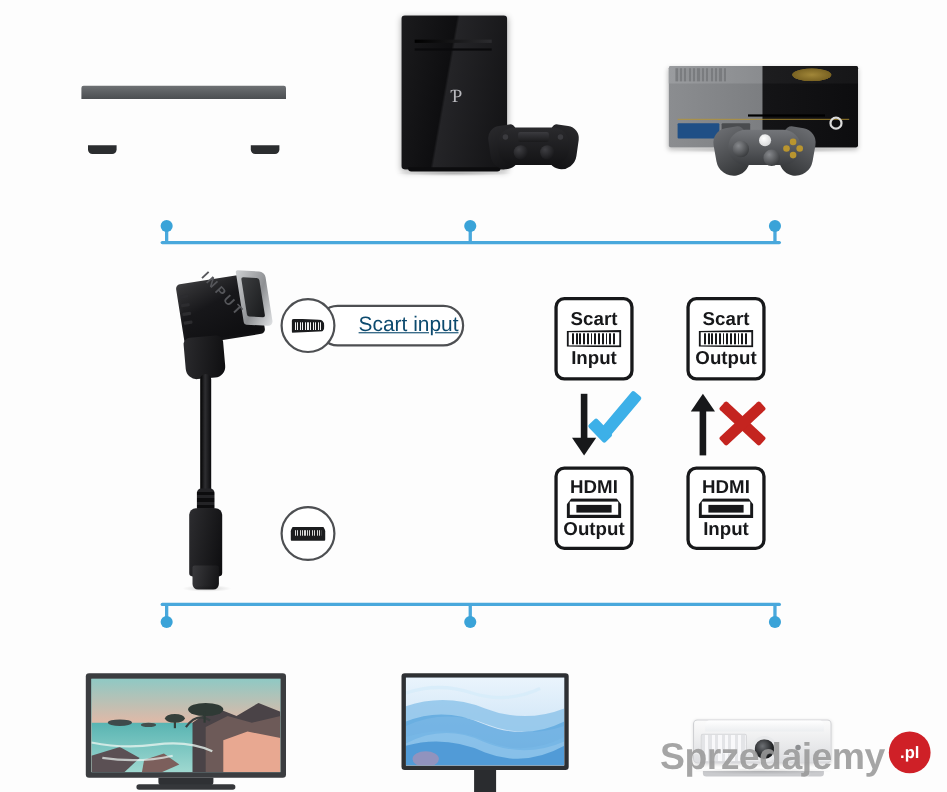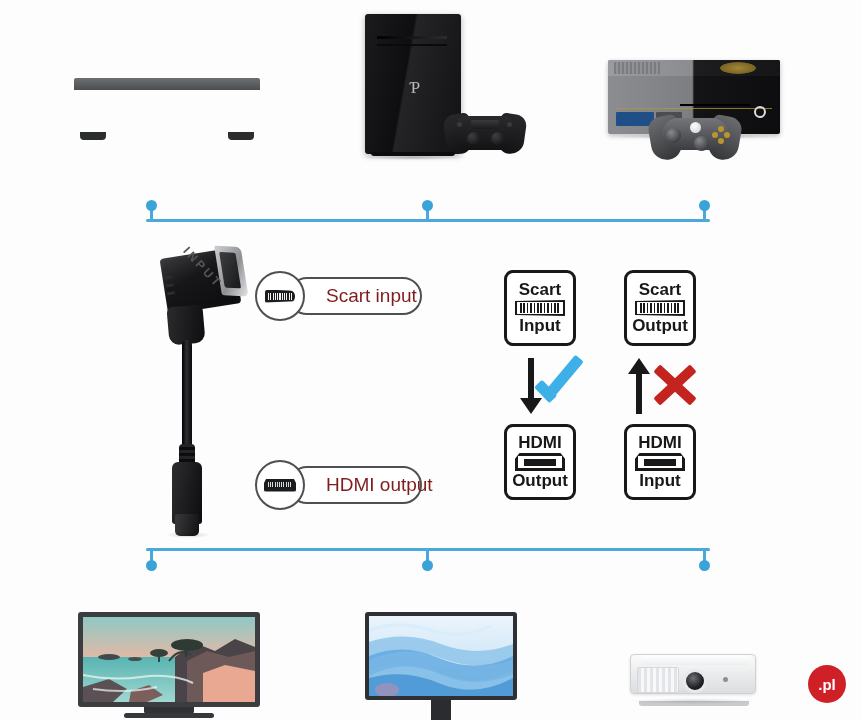--- a/index.html
+++ b/index.html
@@ -130,22 +130,22 @@
   .hd-head{position:absolute;left:22px;top:214px;width:30px;height:62px;border-radius:6px 6px 3px 3px;
     background:linear-gradient(100deg,#2d2d30,#0d0d0f);}
   .hd-tip{position:absolute;left:25px;top:266px;width:24px;height:22px;border-radius:2px 2px 5px 5px;
     background:linear-gradient(100deg,#3a3a3d,#121214);}
   .hd-shadow{position:absolute;left:16px;top:284px;width:44px;height:6px;
     background:radial-gradient(ellipse at center,rgba(0,0,0,.18),transparent 72%);}
 
   
   .pill{position:absolute;height:38px;border:2px solid #4d4f52;border-radius:19px;
     background:#fff;display:flex;align-items:center;box-sizing:border-box;}
-  .pill-txt{font-size:19px;color:#7f1d1d;font-family:"Liberation Sans",sans-serif;
-    white-space:nowrap;}
+  .pill-txt{font-size:19px;color:#0c4a6e;font-family:"Liberation Sans",sans-serif;
+    white-space:nowrap;text-decoration:underline;}
   .badge{position:absolute;width:50px;height:50px;border-radius:50%;background:#fff;
     border:2px solid #4d4f52;display:flex;align-items:center;justify-content:center;
     box-sizing:border-box;z-index:3;}
 
   
   .scart-g{width:30px;height:13px;position:relative;}
   .scart-g .sh{position:absolute;inset:0;background:#1b1c1e;
     border-radius:2px 6px 6px 2px;clip-path:polygon(0 0,100% 10%,100% 90%,0 100%);}
   .scart-g .pins{position:absolute;left:3px;top:3px;width:24px;height:7px;
     background:repeating-linear-gradient(90deg,#f2f2f2 0 1px,#1b1c1e 1px 2.3px);}
@@ -327,23 +327,20 @@
   <div class="pill" style="left:288px;top:277px;width:134px;padding-left:36px;">
     <span class="pill-txt">Scart input</span>
   </div>
   <div class="badge" style="left:255px;top:271px;">
     <span class="scart-g">
         <span class="sh"></span>
         <span class="pins"></span>
       </span>
   </div>
 
-  <div class="pill" style="left:288px;top:466px;width:134px;padding-left:36px;">
-    <span class="pill-txt">HDMI output</span>
-  </div>
   <div class="badge" style="left:255px;top:460px;">
     <span class="hdmi-g">
         <span class="sh"></span>
         <span class="pins"></span>
       </span>
   </div>
 
   <div class="dbox" style="left:504px;top:270px;">
     <span class="dbox-t">Scart</span>
     <span class="scart-o">
@@ -469,18 +466,19 @@
       <div class="proj-top"></div>
       <div class="proj-vent"></div>
       <div class="proj-lens"></div>
       <div class="proj-dot"></div>
       <div class="proj-foot"></div>
     </div>
     <div class="proj-shadow"></div>
   </div>
 
   <div class="wm">
+    <div class="wm-txt">Sprzedajemy</div>
     <div class="wm-badge">
       <span>.pl</span>
     </div>
   </div>
 
 </div>
 
 </body></html>

